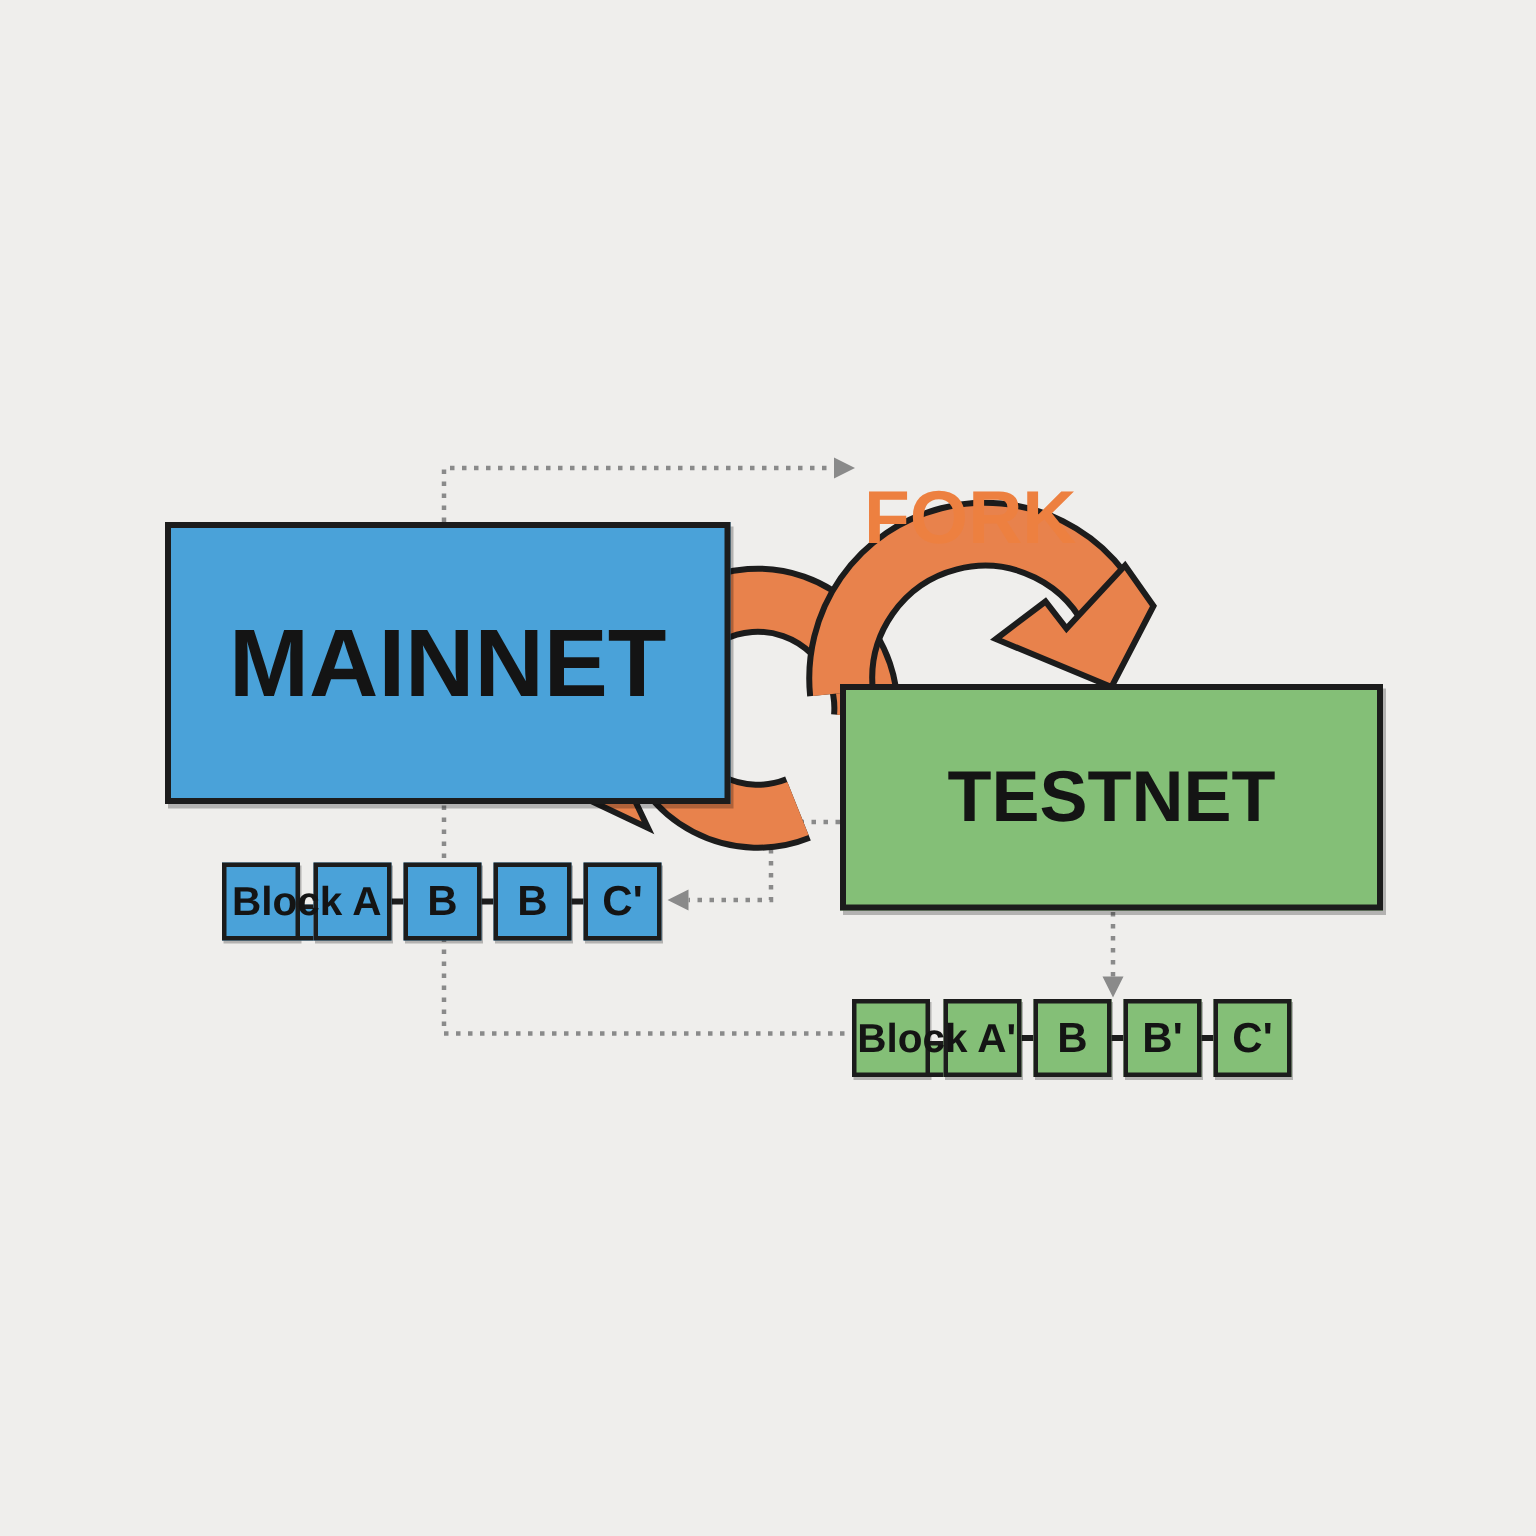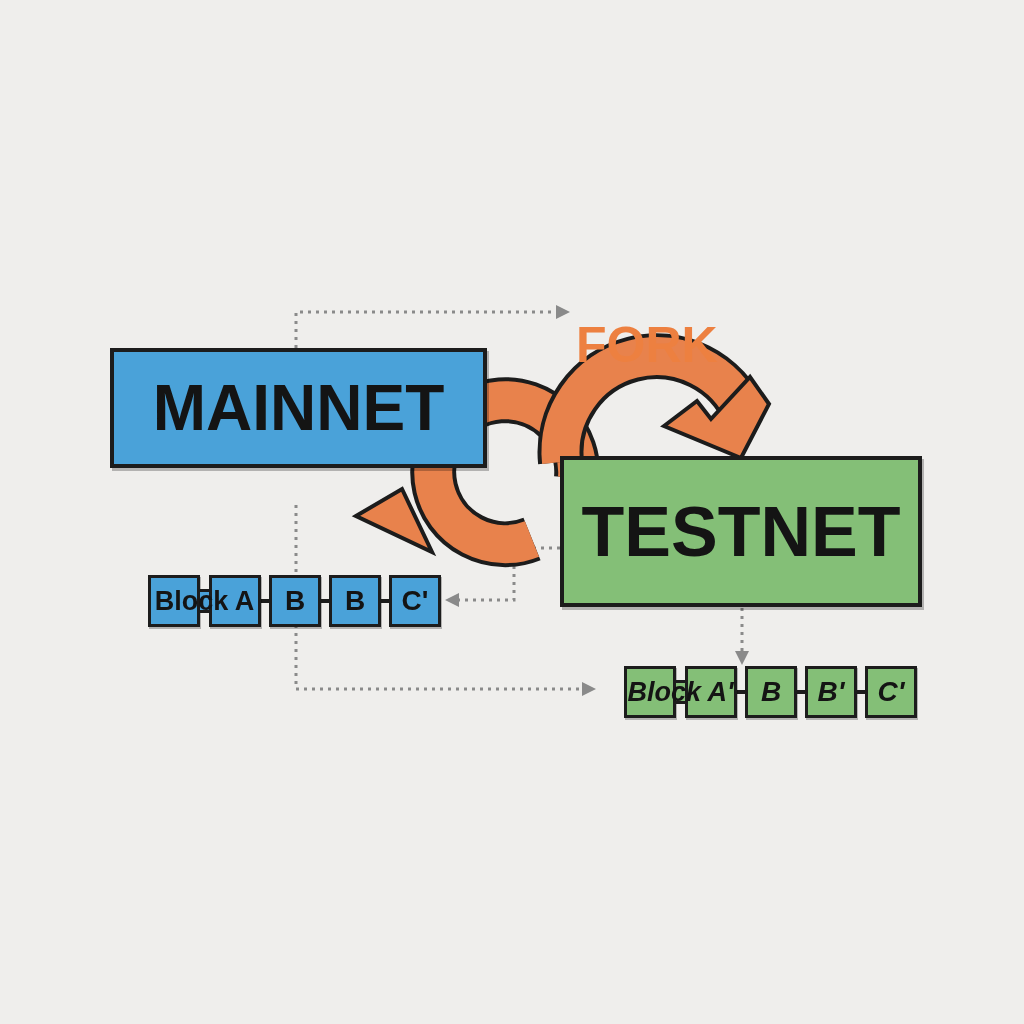--- a/index.html
+++ b/index.html
@@ -16,43 +16,43 @@
   .orange-fill{fill:var(--fork-orange,#e8824c);stroke:var(--outline-black,#1c1c1c);stroke-width:4;}
   .arc-under{fill:none;stroke:var(--outline-black,#1c1c1c);stroke-width:46;}
   .arc-over{fill:none;stroke:var(--fork-orange,#e8824c);stroke-width:38;}
 
   .box{
     position:absolute;display:flex;align-items:center;justify-content:center;
     border:4px solid var(--outline-black,#1c1c1c);
     font-weight:bold;color:#141414;box-sizing:border-box;
     box-shadow:2px 3px 0 rgba(0,0,0,0.25);
   }
-  #mainnet-box{left:110px;top:348px;width:377px;height:120px;background:var(--mainnet-blue,#4aa2d9);font-size:64px;z-index:2;justify-content:center;}
-  #testnet-box{left:560px;top:456px;width:362px;height:151px;background:var(--testnet-green,#84bf77);font-size:70px;z-index:4;}
+  #mainnet-box{left:110px;top:348px;width:377px;height:188px;background:var(--mainnet-blue,#4aa2d9);font-size:64px;z-index:2;justify-content:center;}
+  #testnet-box{left:560px;top:456px;width:362px;height:151px;background:var(--testnet-green,#84bf77);font-size:48px;z-index:4;}
 
   #fork-label{
     position:absolute;left:576px;top:280px;z-index:5;
     font-size:50px;font-weight:bold;color:var(--fork-text-orange,#ed8040);
     white-space:nowrap;
     margin-top:36px;
   }
 
   .chain{position:absolute;display:flex;align-items:center;z-index:6;}
   #chain-mainnet{left:148px;top:575px;}
-  #chain-testnet{left:624px;top:666px;font-style:italic;}
+  #chain-testnet{left:568px;top:666px;}
   .sq{
     width:52px;height:52px;box-sizing:border-box;flex:0 0 auto;
     border:3px solid var(--outline-black,#1c1c1c);
     display:flex;align-items:center;justify-content:center;
     font-weight:bold;font-size:28px;color:#141414;
     box-shadow:1px 2px 0 rgba(0,0,0,0.25);
   }
   .blue .sq,.blue .bridge{background:var(--mainnet-blue,#4aa2d9);}
   .green .sq,.green .bridge{background:var(--testnet-green,#84bf77);}
-  .pair{position:relative;display:flex;align-items:center;flex:0 0 auto;}
+  .pair{position:relative;display:flex;align-items:flex-end;flex:0 0 auto;}
   .bridge{
     width:9px;height:24px;box-sizing:border-box;flex:0 0 auto;
     border-top:3px solid var(--outline-black,#1c1c1c);
     border-bottom:3px solid var(--outline-black,#1c1c1c);
   }
   .pair-label{
     position:absolute;left:0;top:0;width:100%;height:100%;
     display:flex;align-items:center;justify-content:center;
     font-weight:bold;font-size:27px;color:#141414;white-space:nowrap;
   }

